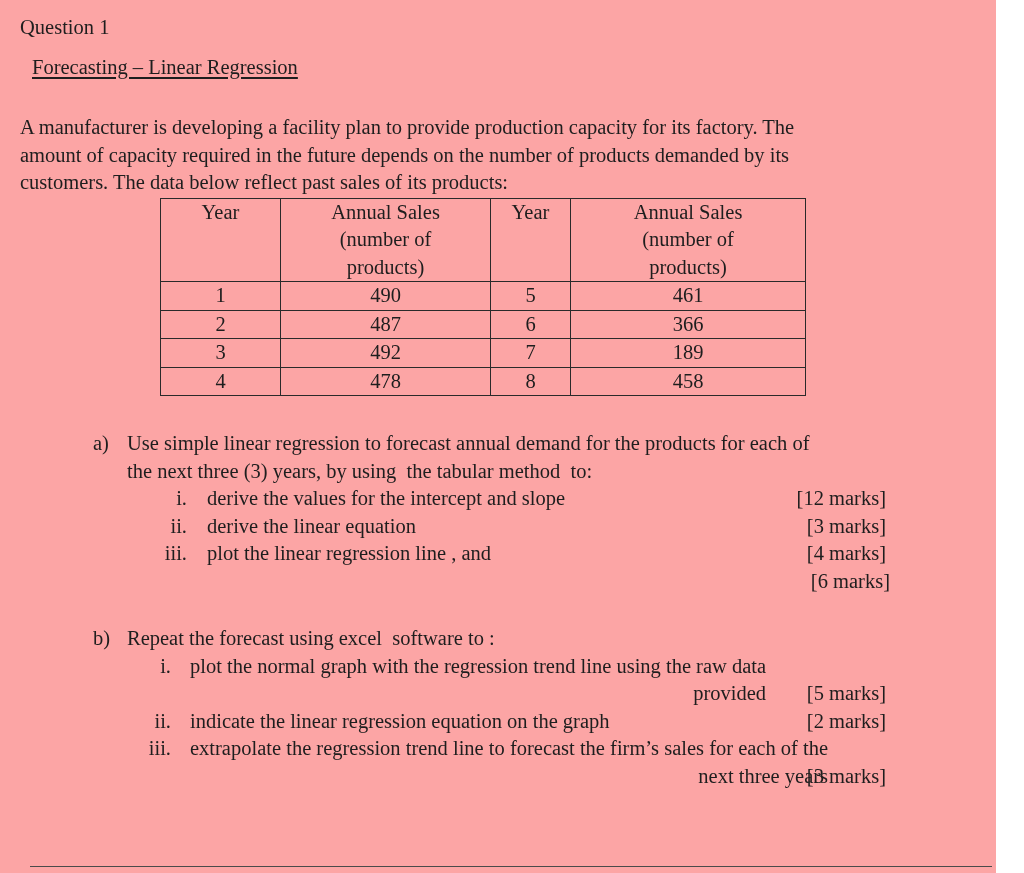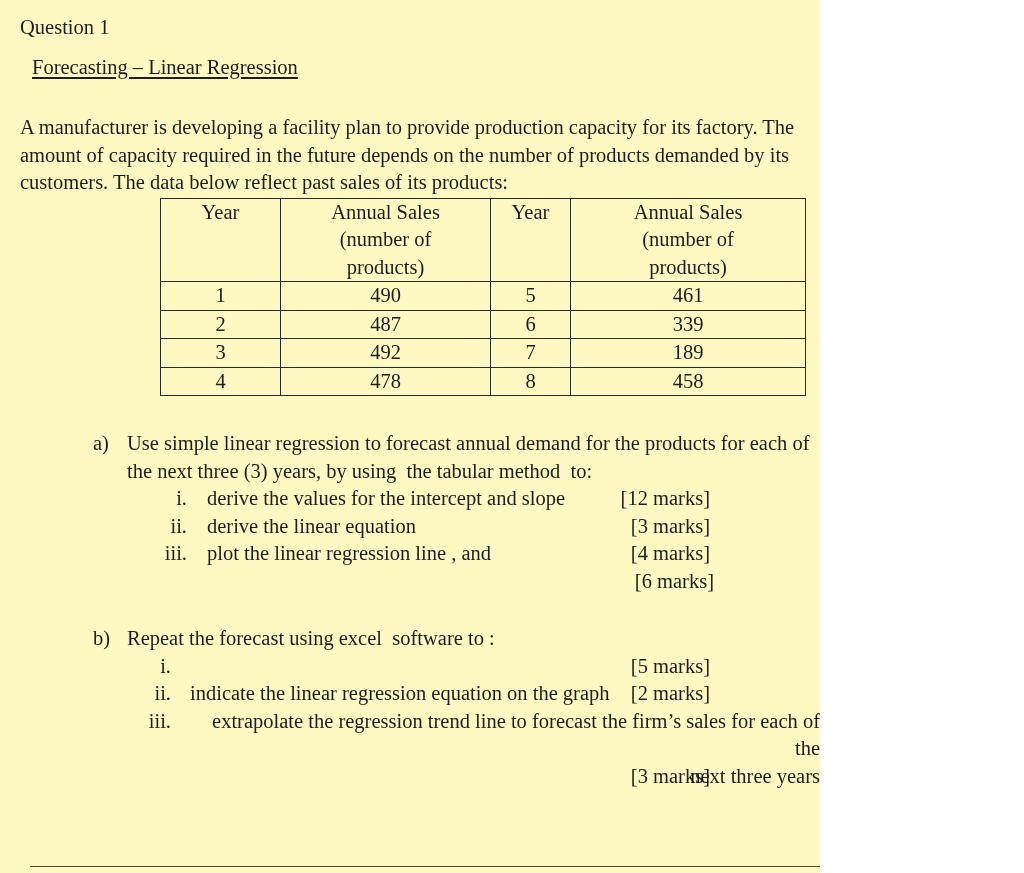--- a/index.html
+++ b/index.html
@@ -1,21 +1,21 @@
 <!DOCTYPE html>
 <html><head>
 <meta charset="utf-8">
 <style>
   html, body { margin: 0; padding: 0; background: #ffffff; }
   .page {
     position: relative;
-    width: 820px;
+    width: 996px;
     height: 873px;
     overflow: hidden;
-    background: #fef9c3;
+    background: #fca5a5;
     color: #1e1e1e;
     font-family: "Liberation Serif", "DejaVu Serif", serif;
     font-size: 20.5px;
     line-height: 27.5px;
   }
   .content { padding: 14px 0 0 20px; }
   .pre { white-space: pre-wrap; }
 
   .title { margin: 0; }
   .subtitle {
@@ -101,21 +101,21 @@
       <tr>
         <td>1</td>
         <td>490</td>
         <td>5</td>
         <td>461</td>
       </tr>
       <tr>
         <td>2</td>
         <td>487</td>
         <td>6</td>
-        <td>339</td>
+        <td>366</td>
       </tr>
       <tr>
         <td>3</td>
         <td>492</td>
         <td>7</td>
         <td>189</td>
       </tr>
       <tr>
         <td>4</td>
         <td>478</td>
@@ -152,20 +152,22 @@
     </div>
 
     <div class="section section-b">
       <div class="sec-head">
         <div class="sec-label">b)</div>
         <div class="sec-intro pre">Repeat the forecast using excel  software to :</div>
       </div>
       <div class="items">
         <div class="item">
           <div class="rn">i.</div>
+          <div class="itx pre">plot the normal graph with the regression trend line using the raw data
+provided</div>
           <div class="marks">[5 marks]</div>
         </div>
         <div class="item">
           <div class="rn">ii.</div>
           <div class="itx pre">indicate the linear regression equation on the graph</div>
           <div class="marks">[2 marks]</div>
         </div>
         <div class="item">
           <div class="rn">iii.</div>
           <div class="itx pre">extrapolate the regression trend line to forecast the firm’s sales for each of the

